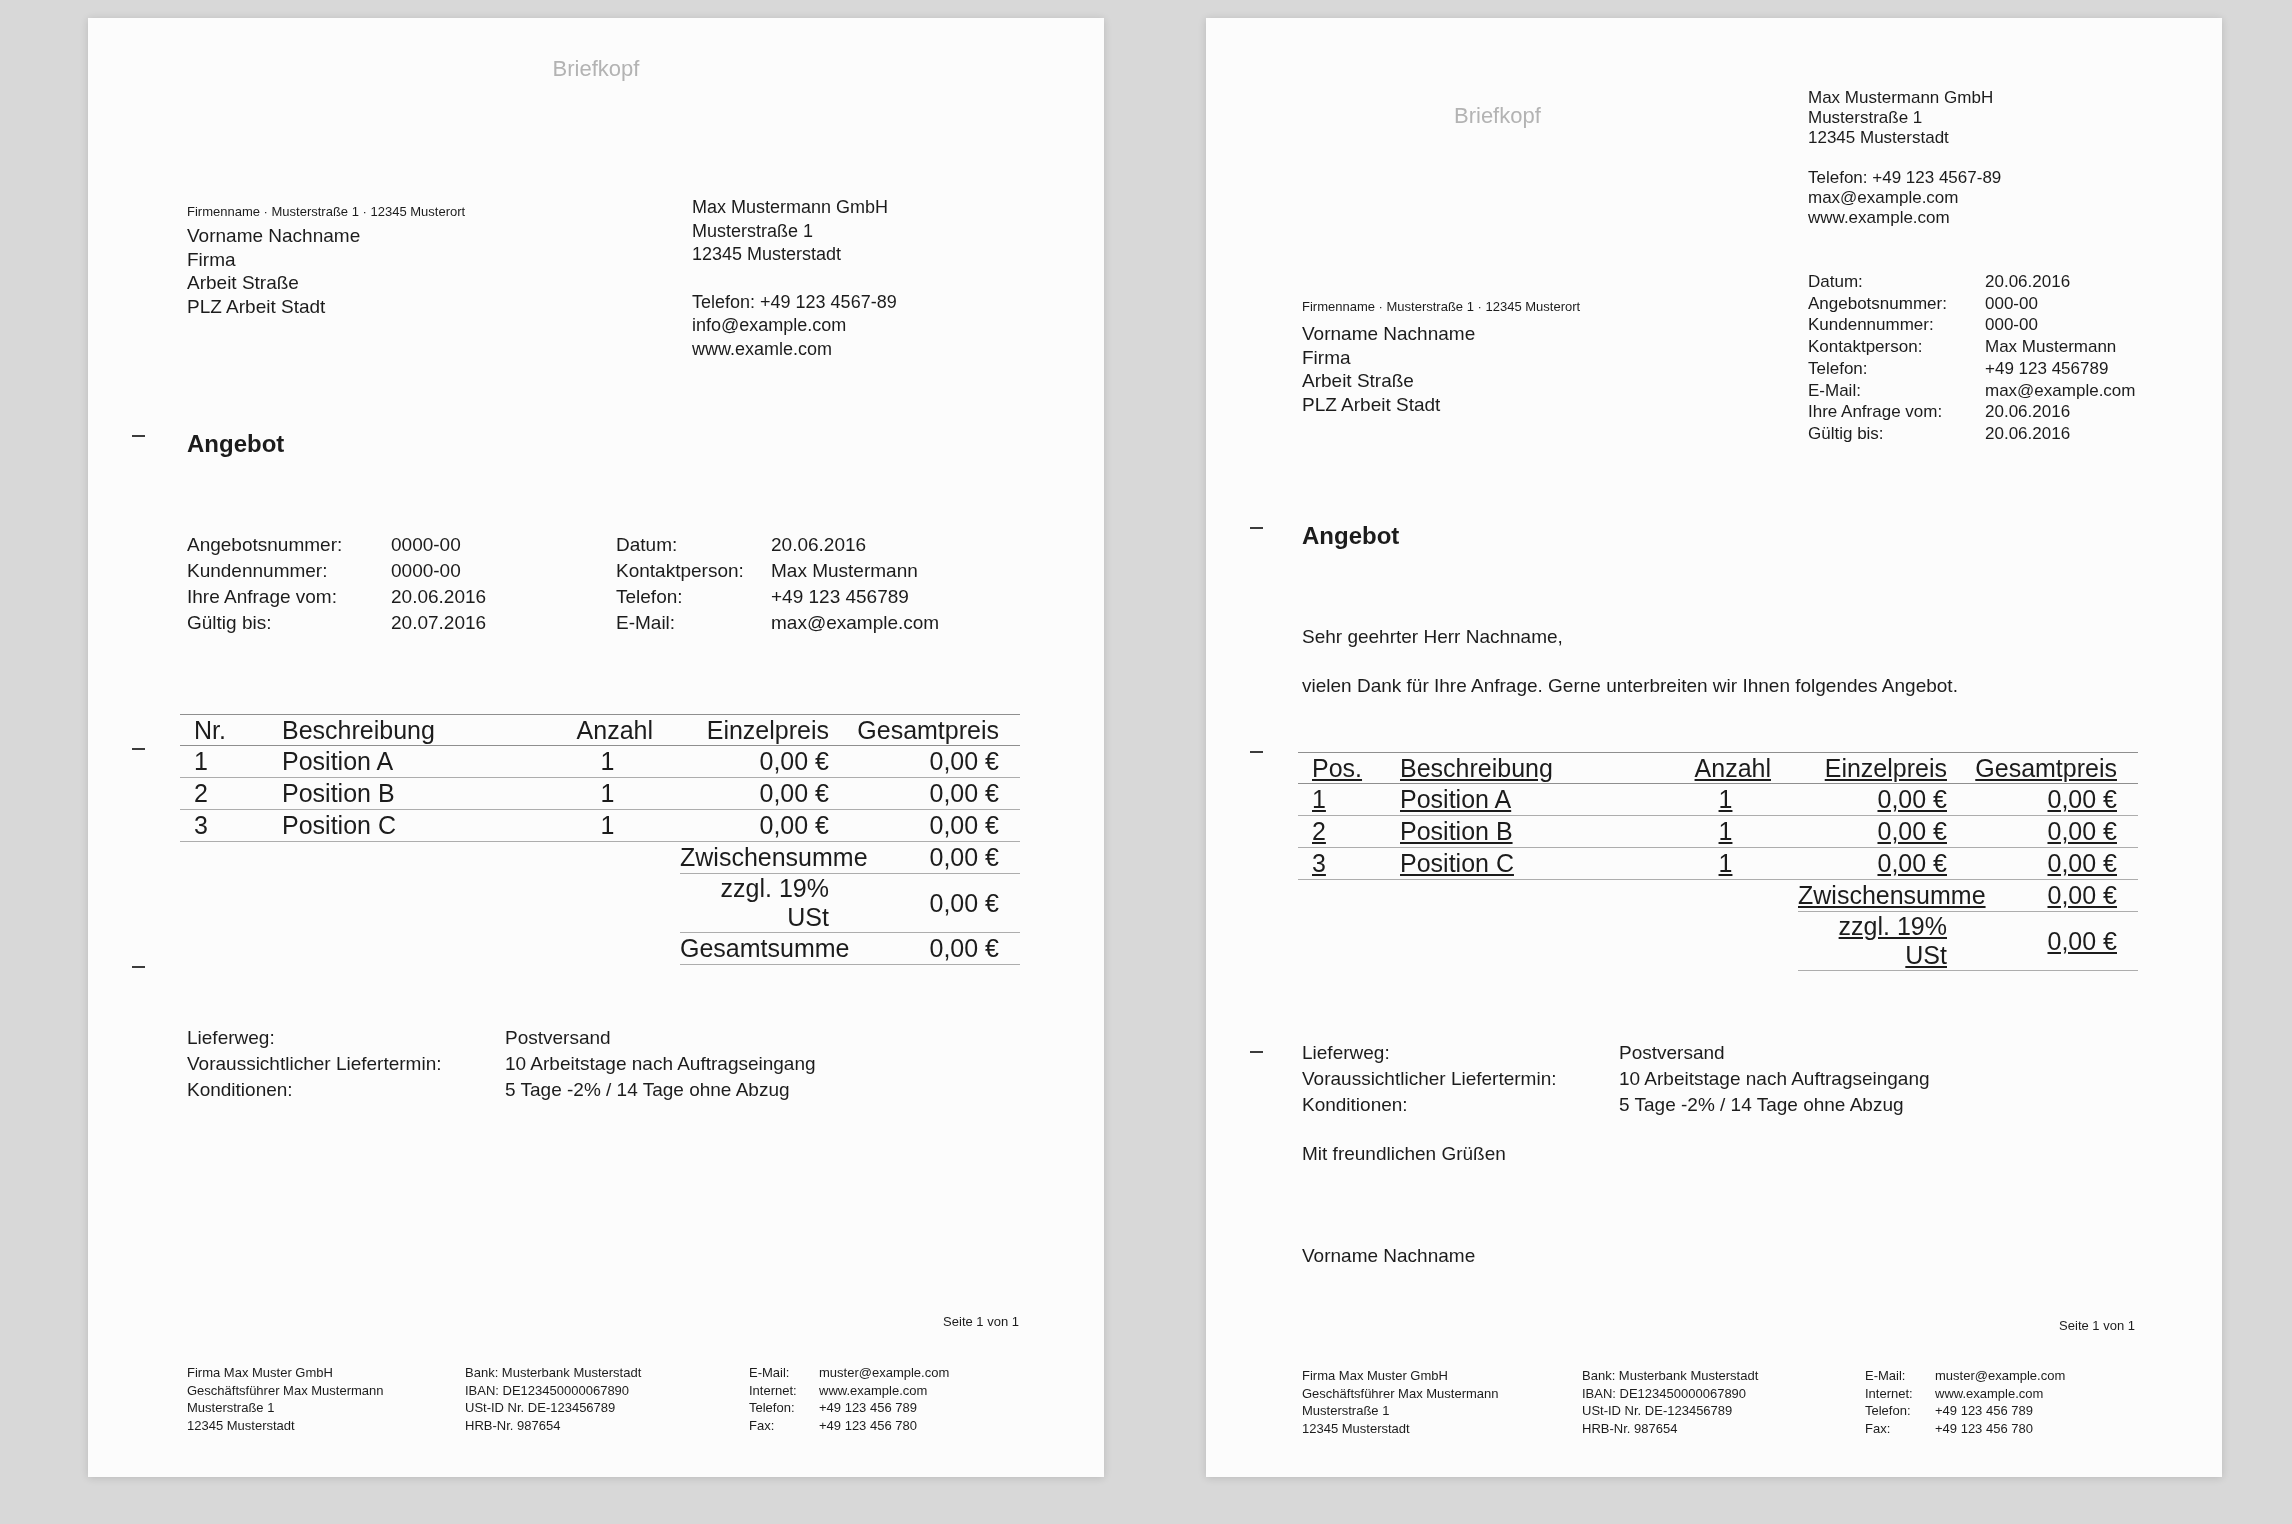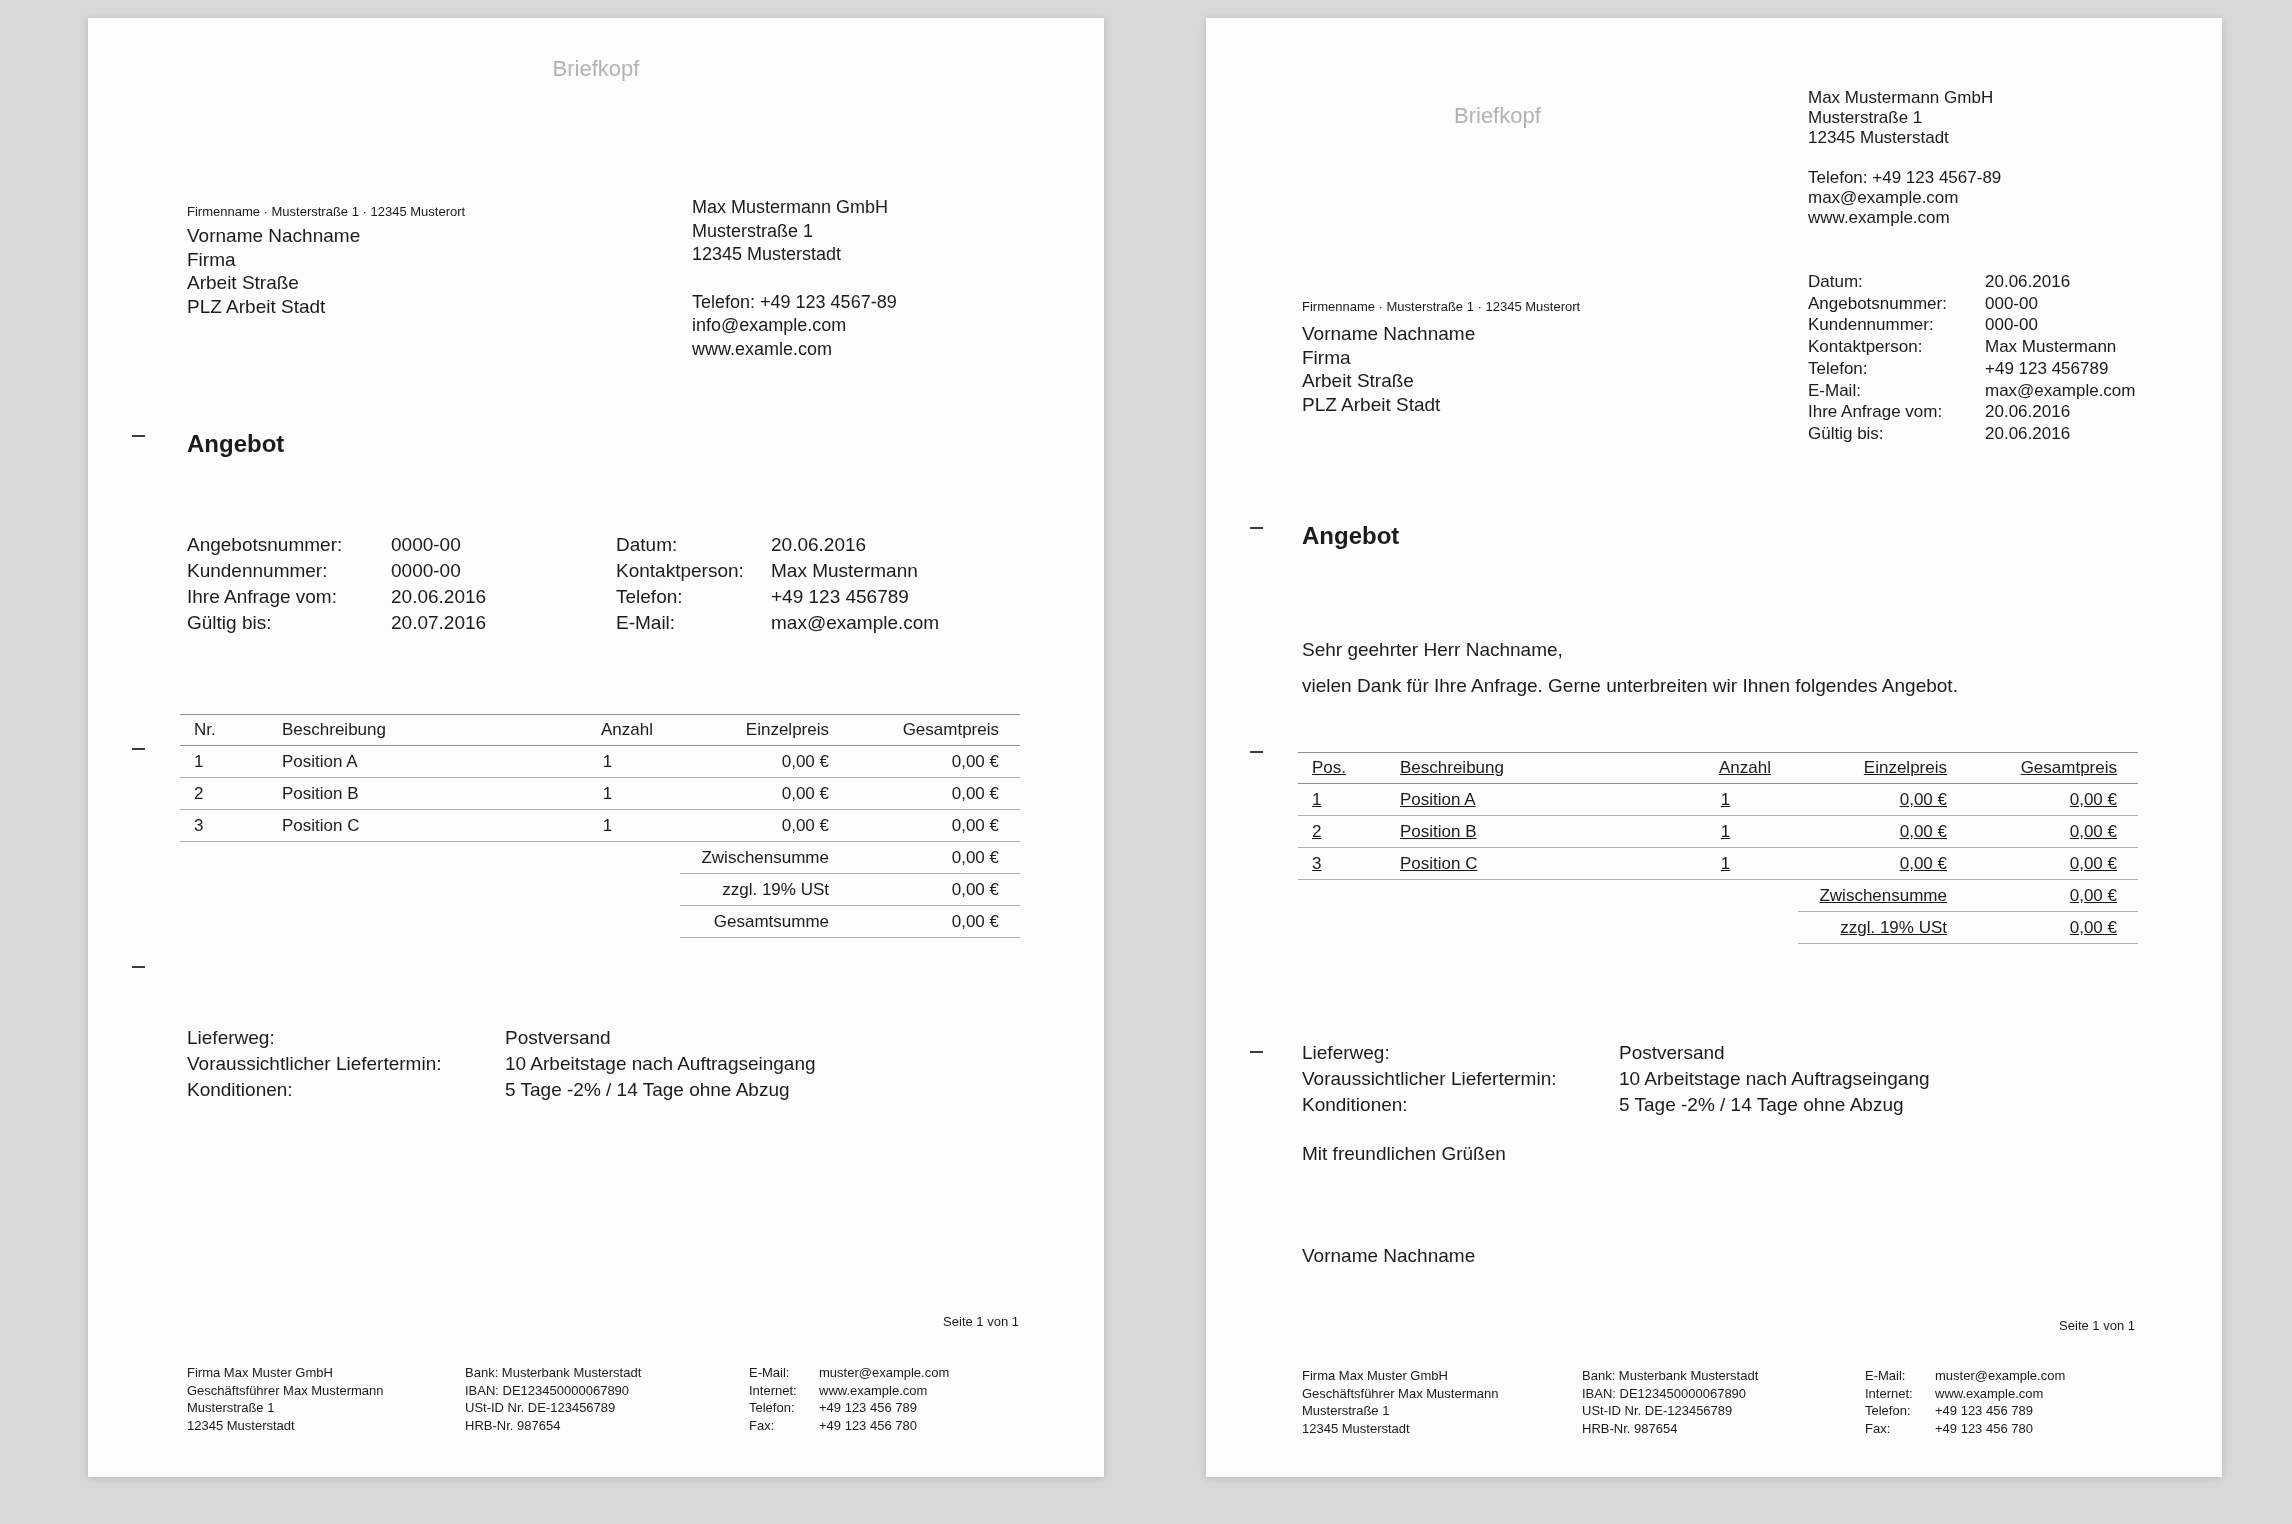--- a/index.html
+++ b/index.html
@@ -34,21 +34,21 @@
   .company-sm .contact { margin-top:20px; }
 
   .kv { display:flex; white-space:nowrap;align-items:flex-end; }
   .kv .k { flex:0 0 auto; display:inline-block; }
 
   .meta .kv { font-size:19px; line-height:26px; }
   .meta-sm .kv { font-size:17px; line-height:21.7px; }
 
   .cond .kv { font-size:19px; line-height:26px; }
 
-  table.pos { border-collapse:collapse; table-layout:fixed; font-size:17px; }
+  table.pos { border-collapse:collapse; table-layout:fixed; font-size:25px; }
   .pos th {
     font-weight:normal; text-align:left;
     border-top:1px solid #8f8f8f; border-bottom:1px solid #8f8f8f;
     height:31px;
   }
   .pos td { height:32px; border-bottom:1px solid #adadad; }
   .pos .c-nr   { padding-left:14px; }
   .pos .c-desc { padding-left:27px; }
   .pos .num    { text-align:right; padding-right:21px; }
   .pos th.c-qty { text-align:right; padding-right:27px; }
@@ -294,21 +294,21 @@
     <div>Arbeit Straße</div>
     <div>PLZ Arbeit Stadt</div>
   </div>
 
   <div class="abs mark" style="left:44px;top:509px;"></div>
   <div class="abs mark" style="left:44px;top:733px;"></div>
   <div class="abs mark" style="left:44px;top:1033px;"></div>
 
   <div class="abs title" style="left:96px;top:504px;">Angebot</div>
 
-  <div class="abs body-text" style="left:96px;top:620px;text-align:center;">Sehr geehrter Herr Nachname,</div>
+  <div class="abs body-text" style="left:96px;top:607px;text-align:center;">Sehr geehrter Herr Nachname,</div>
   <div class="abs body-text" style="left:96px;top:656px;">vielen Dank für Ihre Anfrage. Gerne unterbreiten wir Ihnen folgendes Angebot.</div>
 
   <table class="pos abs" style="left:92px;top:734px;width:840px;text-decoration:underline;">
     <colgroup>
         <col style="width:75px">
         <col style="width:280px">
         <col style="width:145px">
         <col style="width:170px">
         <col style="width:170px">
       </colgroup>

